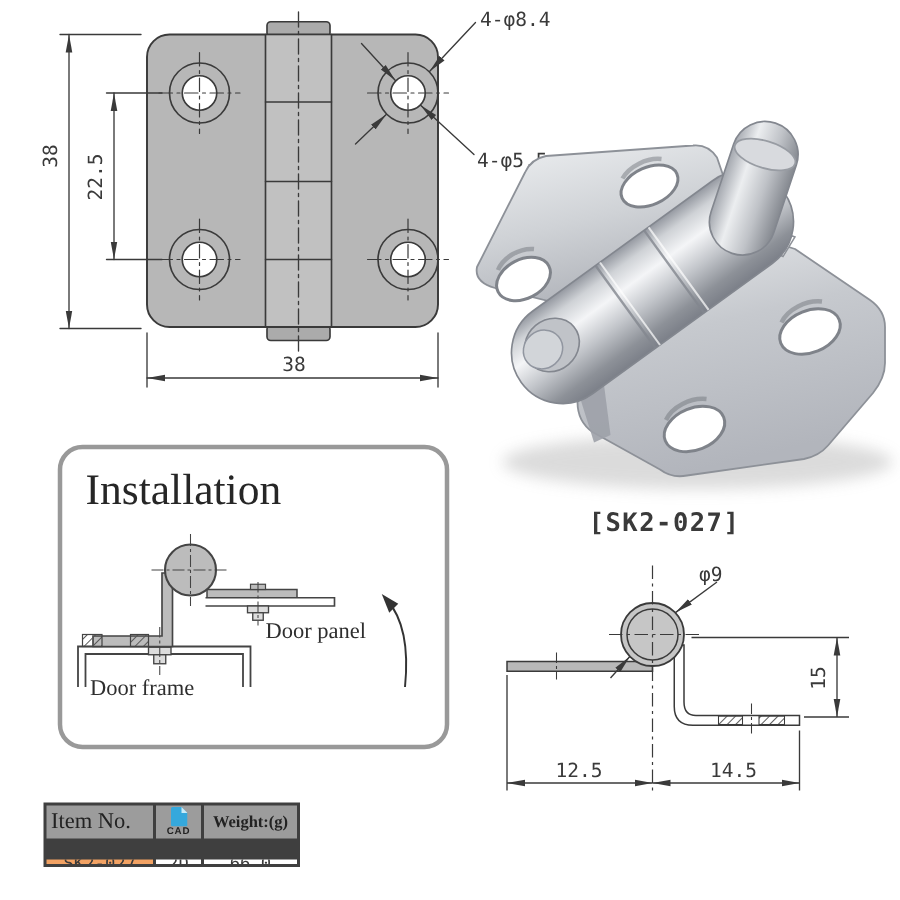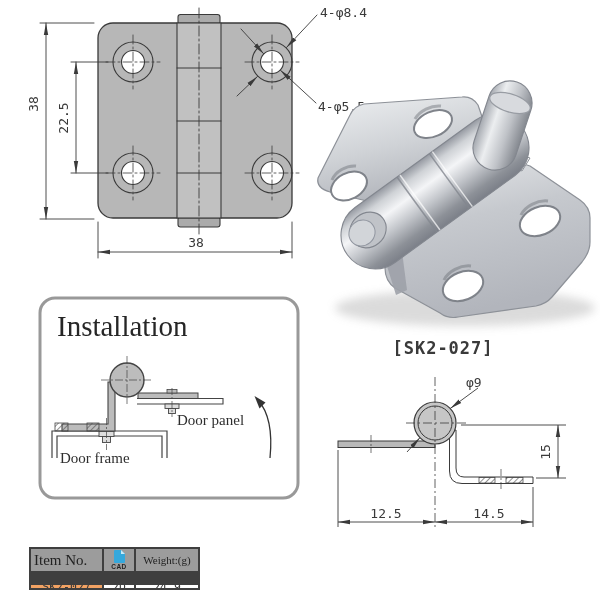--- a/index.html
+++ b/index.html
@@ -8,34 +8,34 @@
     overflow:hidden; font-family:"Liberation Sans", sans-serif;
   }
   svg text { user-select:none; }
   .dim  { font-family:"DejaVu Sans Mono", monospace; font-size:13px; fill:#3a3a3a; }
   .caption { font-family:"DejaVu Sans Mono", monospace; font-size:17px; font-weight:bold; fill:#3a3a3a; letter-spacing:1px; }
   .serif-title { font-family:"Liberation Serif", serif; font-size:29px; fill:#262626; }
   .serif-label { font-family:"Liberation Serif", serif; font-size:15px; fill:#2e2e2e; }
 
   
   .parts-table {
-    position:absolute; left:29px; top:547px;
+    position:absolute; left:29px; top:535px;
     background:#3f3f3f; display:grid;
     grid-template-columns:71px 30px 62px;
     grid-template-rows:22px 15px;
     gap:2px; padding:2px;
   }
   .parts-table .cell {
     display:flex; align-items:center; justify-content:center;
     overflow:hidden; color:#333333;
   }
   .cell.hdr { background:#9c9c9c; }
   .cell.item-hdr { justify-content:flex-start; padding-left:3px;
     font-family:"Liberation Serif", serif; font-size:15px; color:#222; }
-  .cell.weight-hdr { font-family:"Liberation Serif", serif; font-size:11px; color:#222; }
+  .cell.weight-hdr { font-family:"Liberation Serif", serif; font-size:11px; color:#222;font-weight:bold; }
   .cell.cad-hdr { flex-direction:column; justify-content:center; }
   .cad-caption { font-family:"Liberation Sans", sans-serif; font-size:6.5px; font-weight:bold; color:#222; letter-spacing:0.5px; line-height:1; margin-top:1px; }
   .cell.data { background:#ffffff; font-family:"DejaVu Sans Mono", monospace; font-size:11.5px; color:#3a3a3a;margin-top:12px; }
   .cell.item-data { background:#f2a263; }
 </style>
 </head>
 <body>
 
 <div class="screen">
 
@@ -271,16 +271,16 @@
     <div class="cell hdr cad-hdr">
       <svg width="11" height="13" viewBox="0 0 11 13">
         <path d="M1,0 h6 l4,4 v8 a1,1 0 0 1 -1,1 h-9 a1,1 0 0 1 -1,-1 v-11 a1,1 0 0 1 1,-1 z" fill="#35a8dc"></path>
         <path d="M7,0 l4,4 h-4 z" fill="#c9ebf8"></path>
       </svg>
       <span class="cad-caption">CAD</span>
     </div>
     <div class="cell hdr weight-hdr">Weight:(g)</div>
     <div class="cell data item-data">SK2-027</div>
     <div class="cell data">2D</div>
-    <div class="cell data">24.9</div>
+    <div class="cell data">66.0</div>
   </div>
 
 </div>
 
 </body></html>

